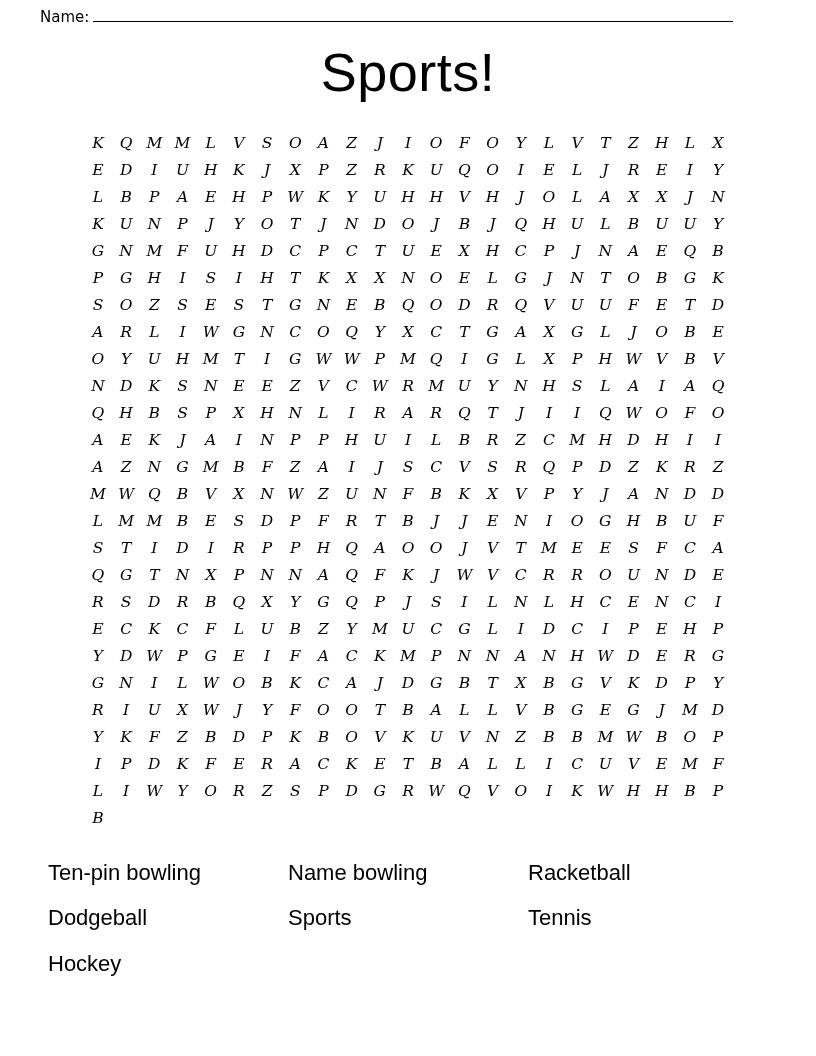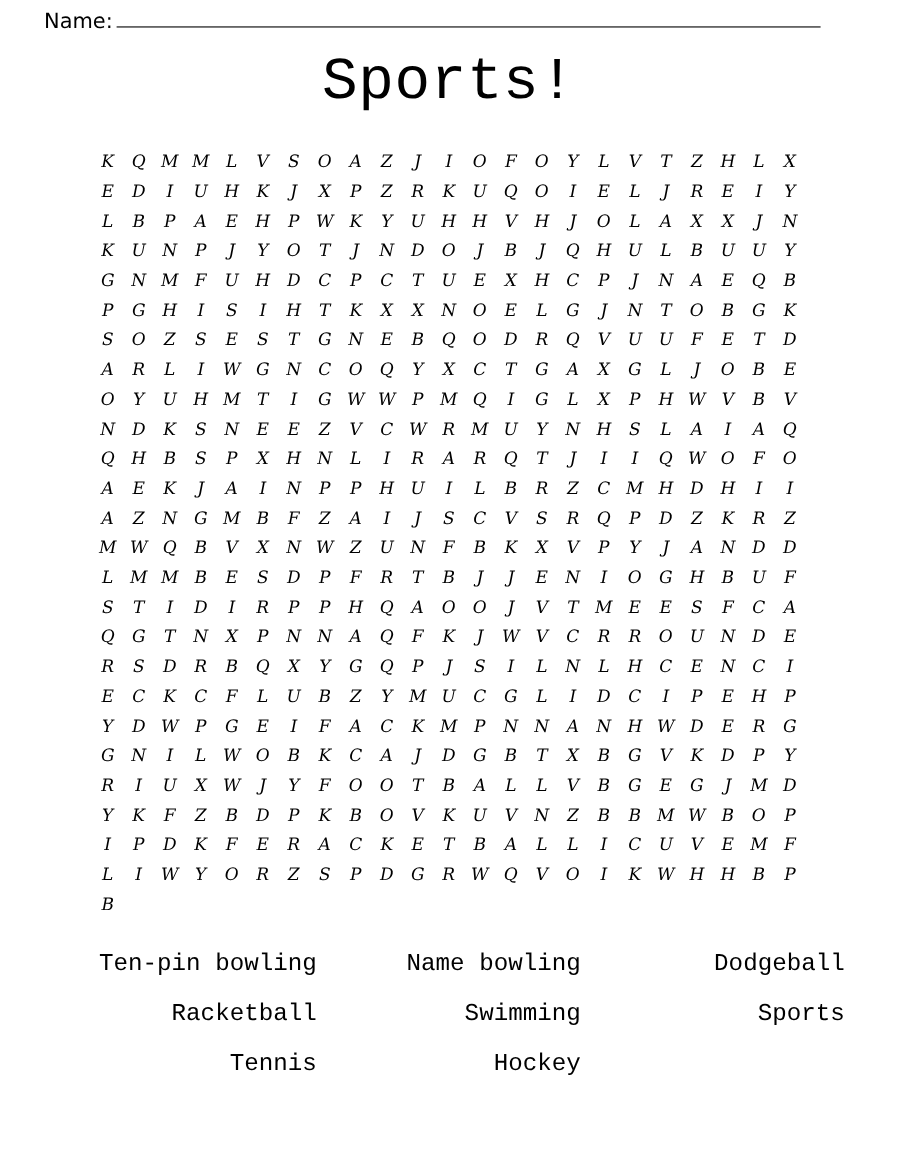--- a/index.html
+++ b/index.html
@@ -21,42 +21,42 @@
     height: 1056px;
     box-sizing: border-box;
     padding: 6px 40px 0 40px;
     position: relative;
   }
 
   
   .name-row {
     display: flex;
     align-items: baseline;
-    font-size: 19px;
+    font-size: 15px;
     font-family: "DejaVu Sans", sans-serif;
     margin-top: 2px;
     margin-left: 0px;
   }
   .name-label {
     white-space: pre;
   }
   .name-blank {
     flex: 0 0 auto;
     width: 640px;
     border-bottom: 1px solid #000;
     height: 13px;
     margin-left: 4px;
   }
 
   
   .title {
     text-align: center;
     font-size: 54px;
     font-weight: 400;
-    font-family: Liberation Mono, monospace;
+    font-family: Liberation Sans, sans-serif;
     letter-spacing: 0.5px;
     margin-top: 18px;
     margin-bottom: 16px;
     line-height: 1.05;
   }
 
   
   .grid-wrap {
     margin-top: 30px;
     display: flex;
@@ -82,25 +82,24 @@
   
   .words {
     margin-top: 26px;
     display: grid;
     grid-template-columns: 240px 240px 240px;
     row-gap: 18px;
     padding-left: 8px;
   }
   .word {
     font-size: 22px;
-    font-family: Liberation Mono, monospace;
+    font-family: Liberation Sans, sans-serif;
     color: #000;
     line-height: 1.25;
     white-space: nowrap;
-    text-align: right;
   }
 </style>
 </head>
 <body>
 
 <div class="page">
 
   <div class="name-row">
     <span class="name-label">Name:</span>
     <span class="name-blank"></span>
@@ -685,21 +684,20 @@
         <div class="cell">H</div>
         <div class="cell">B</div>
         <div class="cell">P</div>
         <div class="cell">B</div>
       </div>
   </div>
 
   <div class="words" id="words">
       <div class="word">Ten-pin bowling</div>
       <div class="word">Name bowling</div>
+      <div class="word">Racketball</div>
       <div class="word">Dodgeball</div>
-      <div class="word">Racketball</div>
-      <div class="word">Swimming</div>
       <div class="word">Sports</div>
       <div class="word">Tennis</div>
       <div class="word">Hockey</div>
     </div>
 
 </div>
 
 </body></html>

